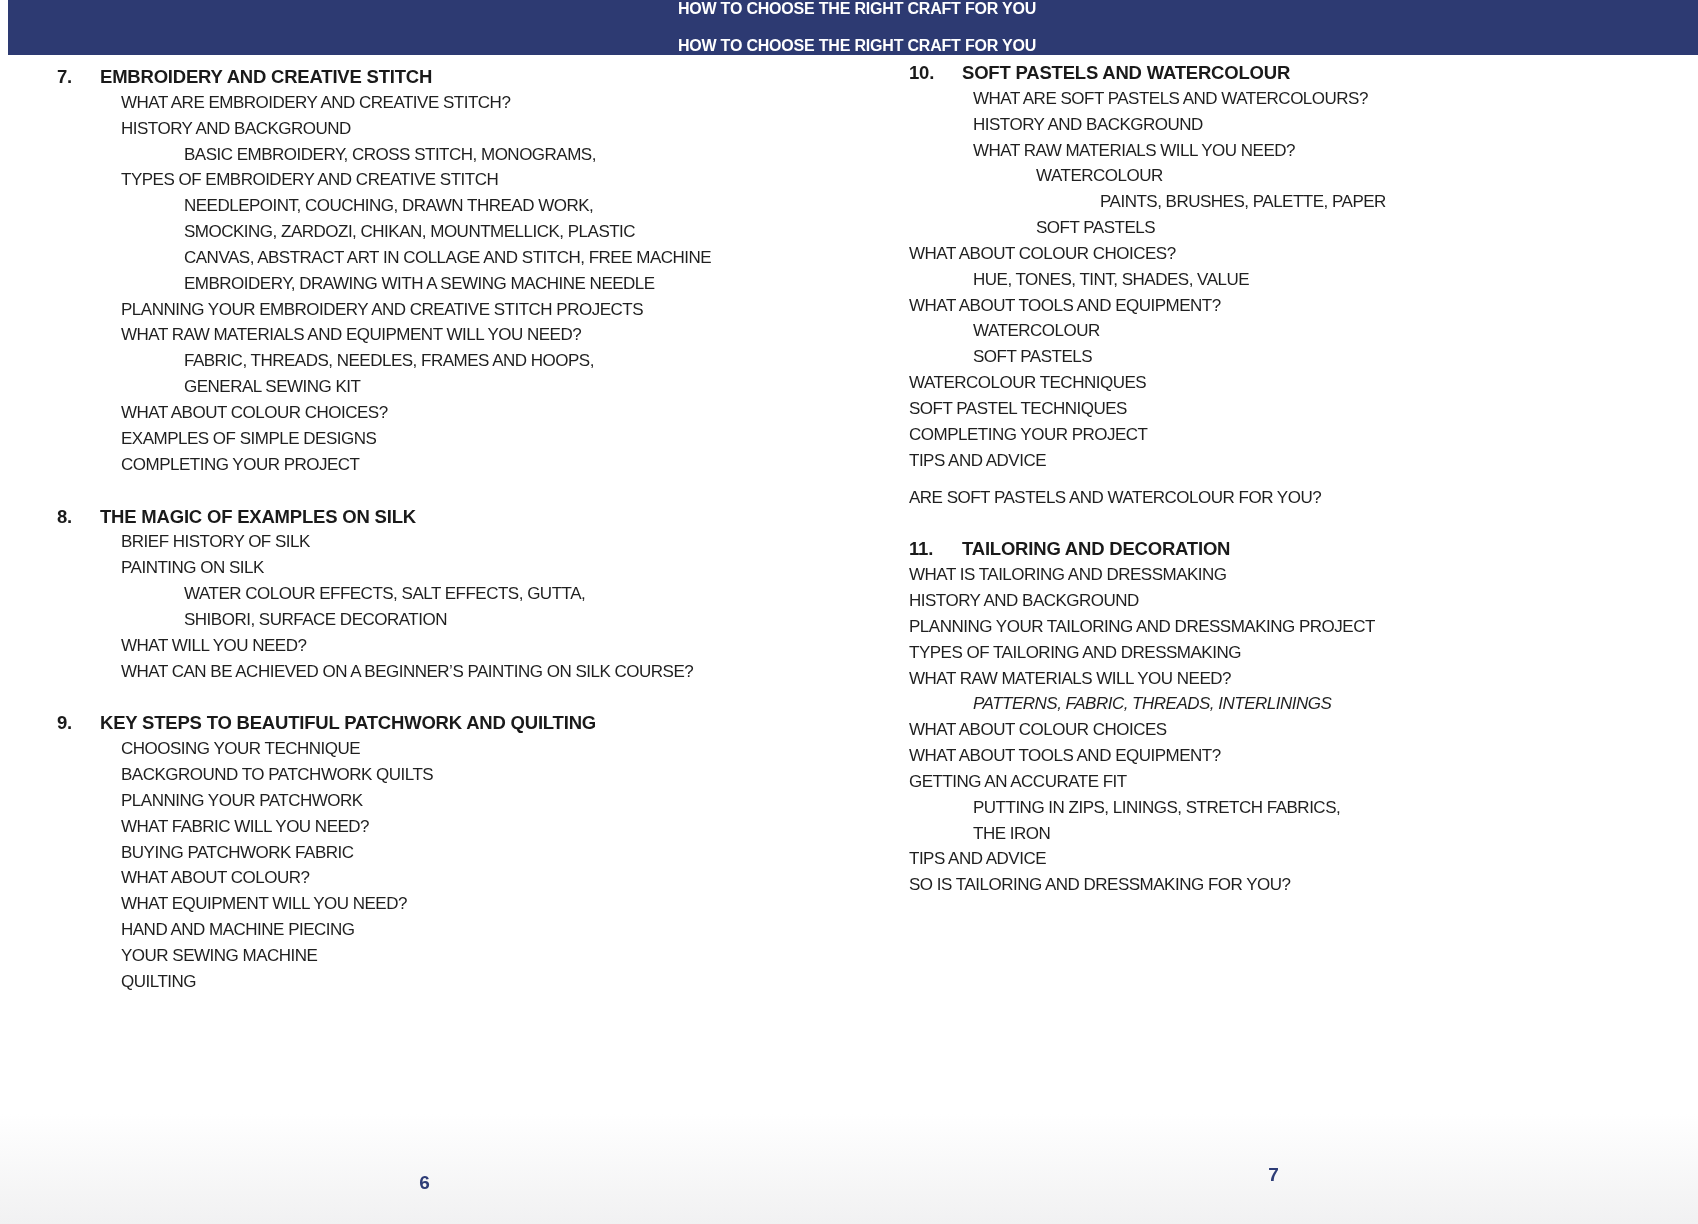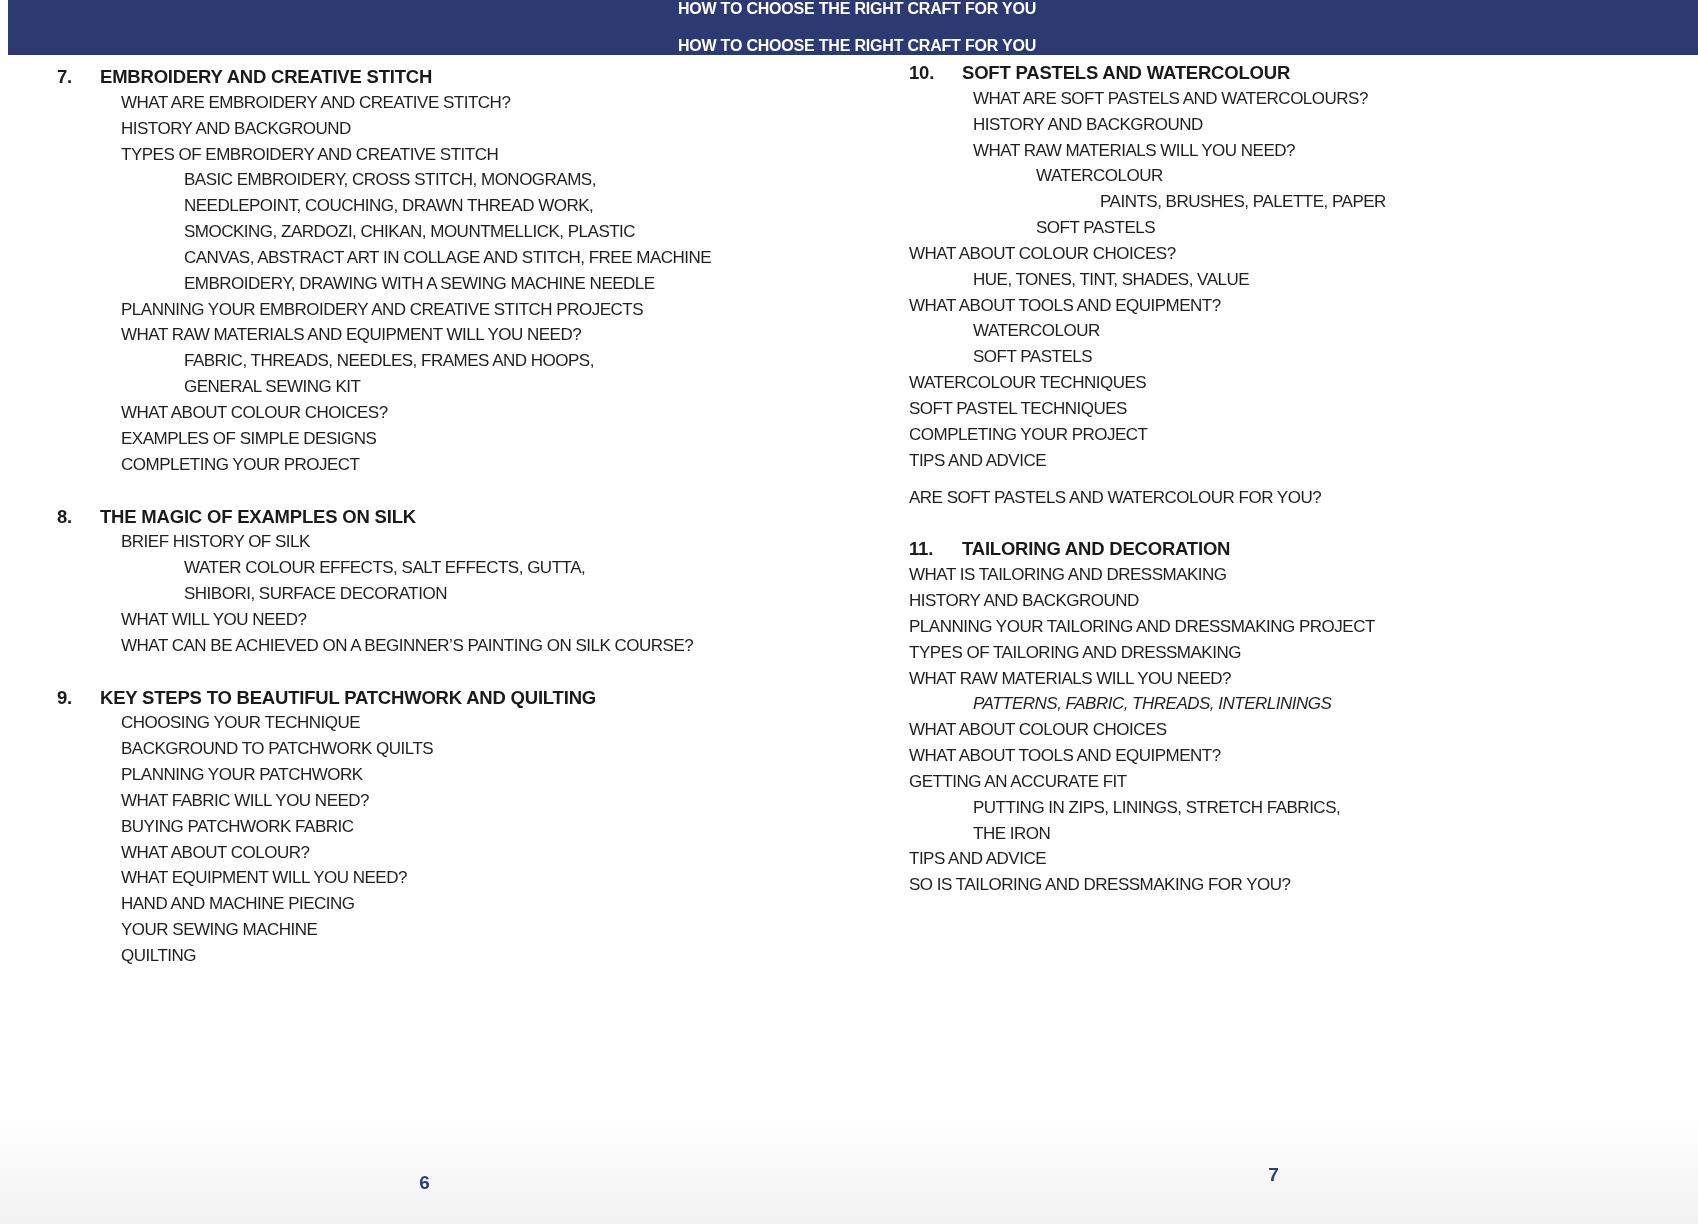--- a/index.html
+++ b/index.html
@@ -95,40 +95,41 @@
 
   <div class="page page-left">
     <div class="page-content">
         <div class="section">
           <div class="sec-head">
             <span class="sec-num">7.</span>
             <span>EMBROIDERY AND CREATIVE STITCH</span>
           </div>
           <div class="toc-item indent-1" style="color: rgb(31, 31, 31);">WHAT ARE EMBROIDERY AND CREATIVE STITCH?</div>
           <div class="toc-item indent-1" style="color: rgb(31, 31, 31);">HISTORY AND BACKGROUND</div>
+          <div class="toc-item indent-2" style="color: rgb(31, 31, 31);">BASIC EMBROIDERY, CROSS STITCH, MONOGRAMS,</div>
           <div class="toc-item indent-1" style="color: rgb(31, 31, 31);">TYPES OF EMBROIDERY AND CREATIVE STITCH</div>
-          <div class="toc-item indent-2" style="color: rgb(31, 31, 31);">BASIC EMBROIDERY, CROSS STITCH, MONOGRAMS,</div>
           <div class="toc-item indent-2" style="color: rgb(31, 31, 31);">NEEDLEPOINT, COUCHING, DRAWN THREAD WORK,</div>
           <div class="toc-item indent-2" style="color: rgb(31, 31, 31);">SMOCKING, ZARDOZI, CHIKAN, MOUNTMELLICK, PLASTIC</div>
           <div class="toc-item indent-2" style="color: rgb(31, 31, 31);">CANVAS, ABSTRACT ART IN COLLAGE AND STITCH, FREE MACHINE</div>
           <div class="toc-item indent-2" style="color: rgb(31, 31, 31);">EMBROIDERY, DRAWING WITH A SEWING MACHINE NEEDLE</div>
           <div class="toc-item indent-1" style="color: rgb(31, 31, 31);">PLANNING YOUR EMBROIDERY AND CREATIVE STITCH PROJECTS</div>
           <div class="toc-item indent-1" style="color: rgb(31, 31, 31);">WHAT RAW MATERIALS AND EQUIPMENT WILL YOU NEED?</div>
           <div class="toc-item indent-2" style="color: rgb(31, 31, 31);">FABRIC, THREADS, NEEDLES, FRAMES AND HOOPS,</div>
           <div class="toc-item indent-2" style="color: rgb(31, 31, 31);">GENERAL SEWING KIT</div>
           <div class="toc-item indent-1" style="color: rgb(31, 31, 31);">WHAT ABOUT COLOUR CHOICES?</div>
           <div class="toc-item indent-1" style="color: rgb(31, 31, 31);">EXAMPLES OF SIMPLE DESIGNS</div>
           <div class="toc-item indent-1" style="color: rgb(31, 31, 31);">COMPLETING YOUR PROJECT</div>
         </div>
         <div class="section">
           <div class="sec-head">
             <span class="sec-num">8.</span>
             <span>THE MAGIC OF EXAMPLES ON SILK</span>
           </div>
           <div class="toc-item indent-1" style="color: rgb(31, 31, 31);">BRIEF HISTORY OF SILK</div>
+          <div class="toc-item indent-1" style="color: rgb(31, 31, 31);">PAINTING ON SILK</div>
           <div class="toc-item indent-2" style="color: rgb(31, 31, 31);">WATER COLOUR EFFECTS, SALT EFFECTS, GUTTA,</div>
           <div class="toc-item indent-2" style="color: rgb(31, 31, 31);">SHIBORI, SURFACE DECORATION</div>
           <div class="toc-item indent-1" style="color: rgb(31, 31, 31);">WHAT WILL YOU NEED?</div>
           <div class="toc-item indent-1" style="color: rgb(31, 31, 31);">WHAT CAN BE ACHIEVED ON A BEGINNER’S PAINTING ON SILK COURSE?</div>
         </div>
         <div class="section">
           <div class="sec-head">
             <span class="sec-num">9.</span>
             <span>KEY STEPS TO BEAUTIFUL PATCHWORK AND QUILTING</span>
           </div>

